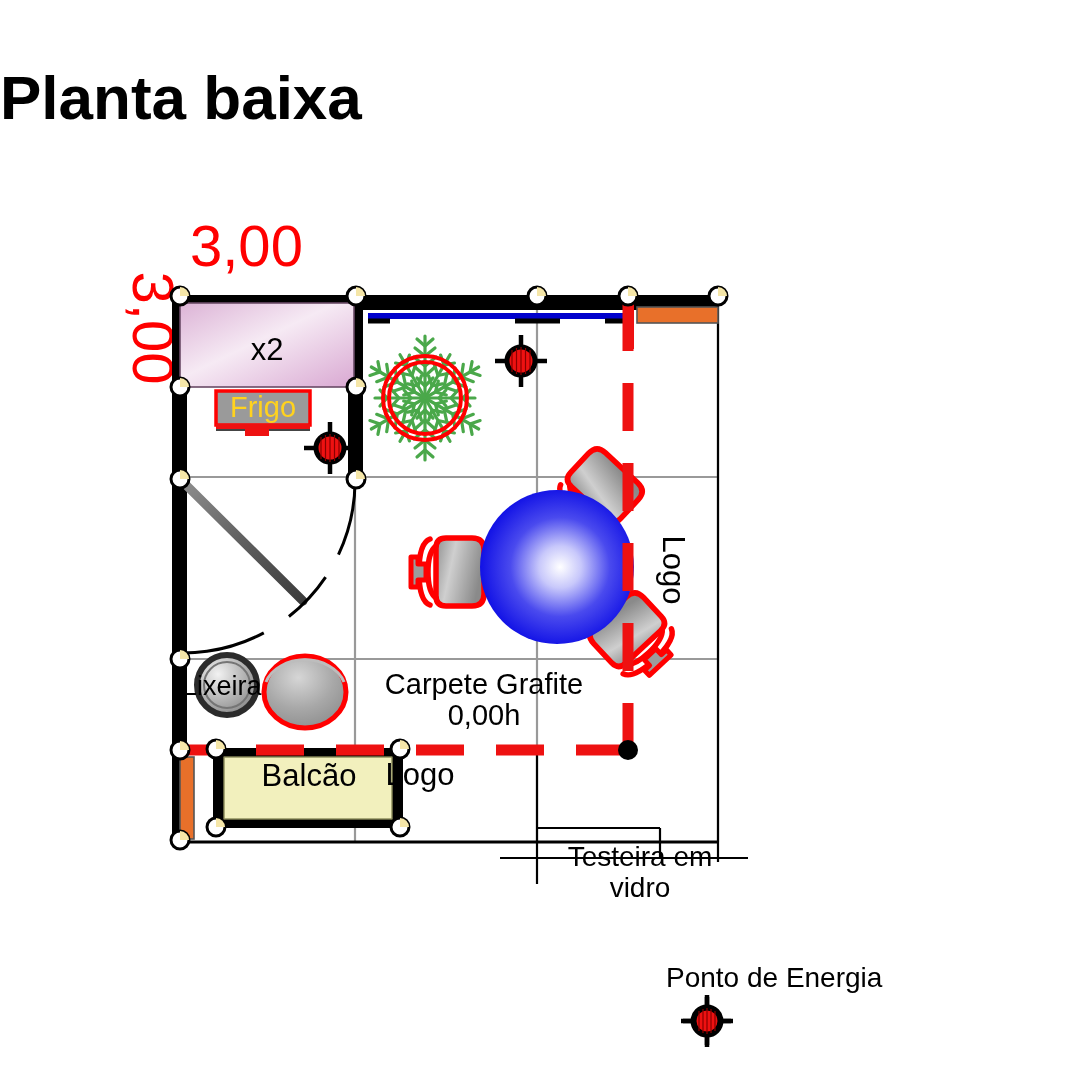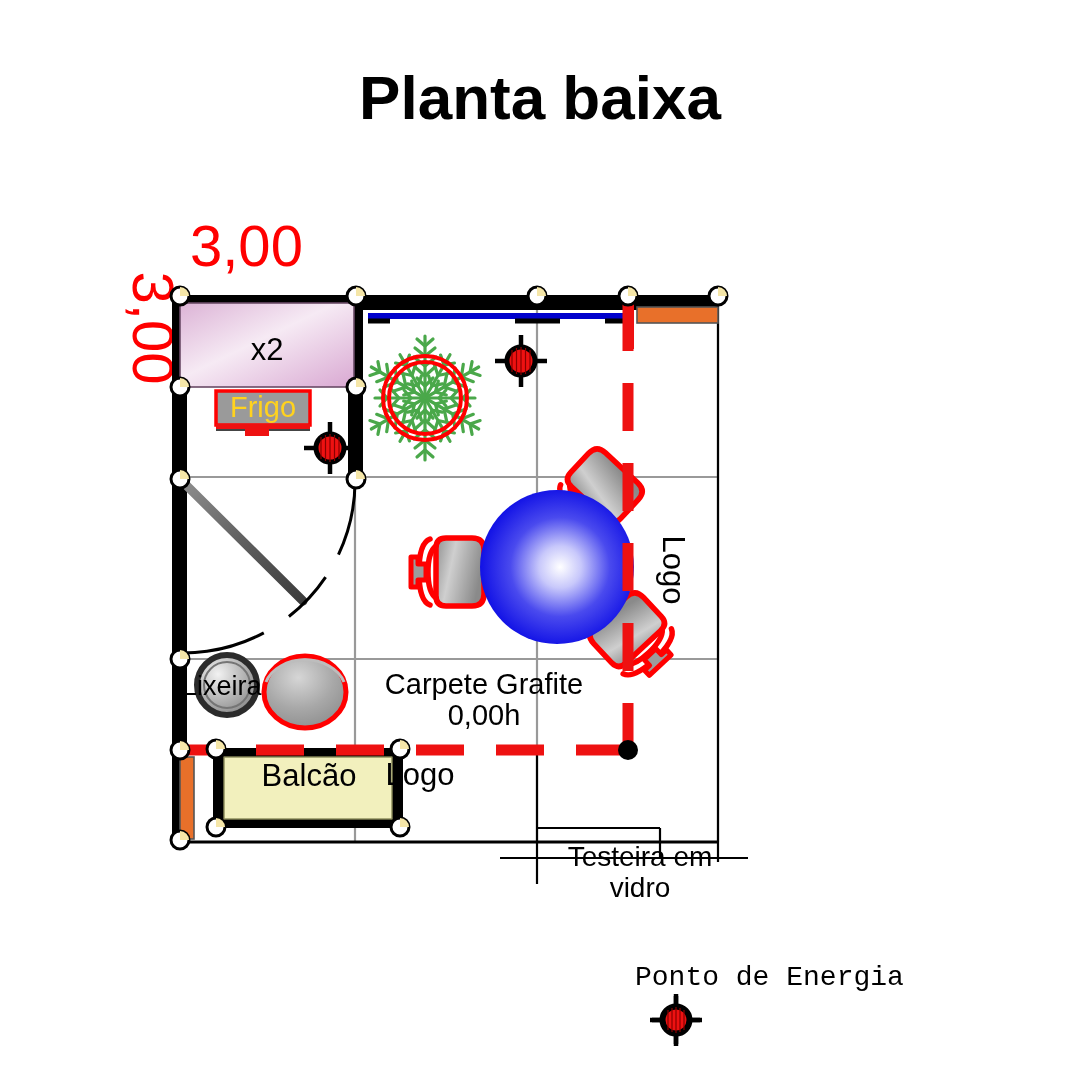--- a/index.html
+++ b/index.html
@@ -18,21 +18,20 @@
   #stage {
     position: absolute;
     left: 0; top: 0;
     width: 1080px;
     height: 1080px;
   }
   .plan-title {
     position: absolute;
     left: 0; top: 62px;
     width: 1080px;
-    text-align: center;
     font-size: 62px;
     font-weight: bold;
     color: #000000;
     letter-spacing: 0px;
   }
   .dim-top {
     position: absolute;
     left: 190px; top: 212px;
     font-size: 58px;
     color: #ff0000;
@@ -43,25 +42,24 @@
     left: 66px; top: 292px;
     width: 170px;
     font-size: 58px;
     color: #ff0000;
     transform: rotate(90deg);
     transform-origin: 85px 36px;
     text-align: center;
   }
   .legend {
     position: absolute;
-    left: 635px; top: 962px;
+    left: 666px; top: 962px;
     font-size: 28px;
     color: #000;
     white-space: nowrap;
-    font-family: Liberation Mono, monospace;
   }
   svg { display:block; }
   .lbl {
     font-family: "Liberation Sans", sans-serif;
     fill: #000;
   }
 </style>
 </head>
 <body>
 

